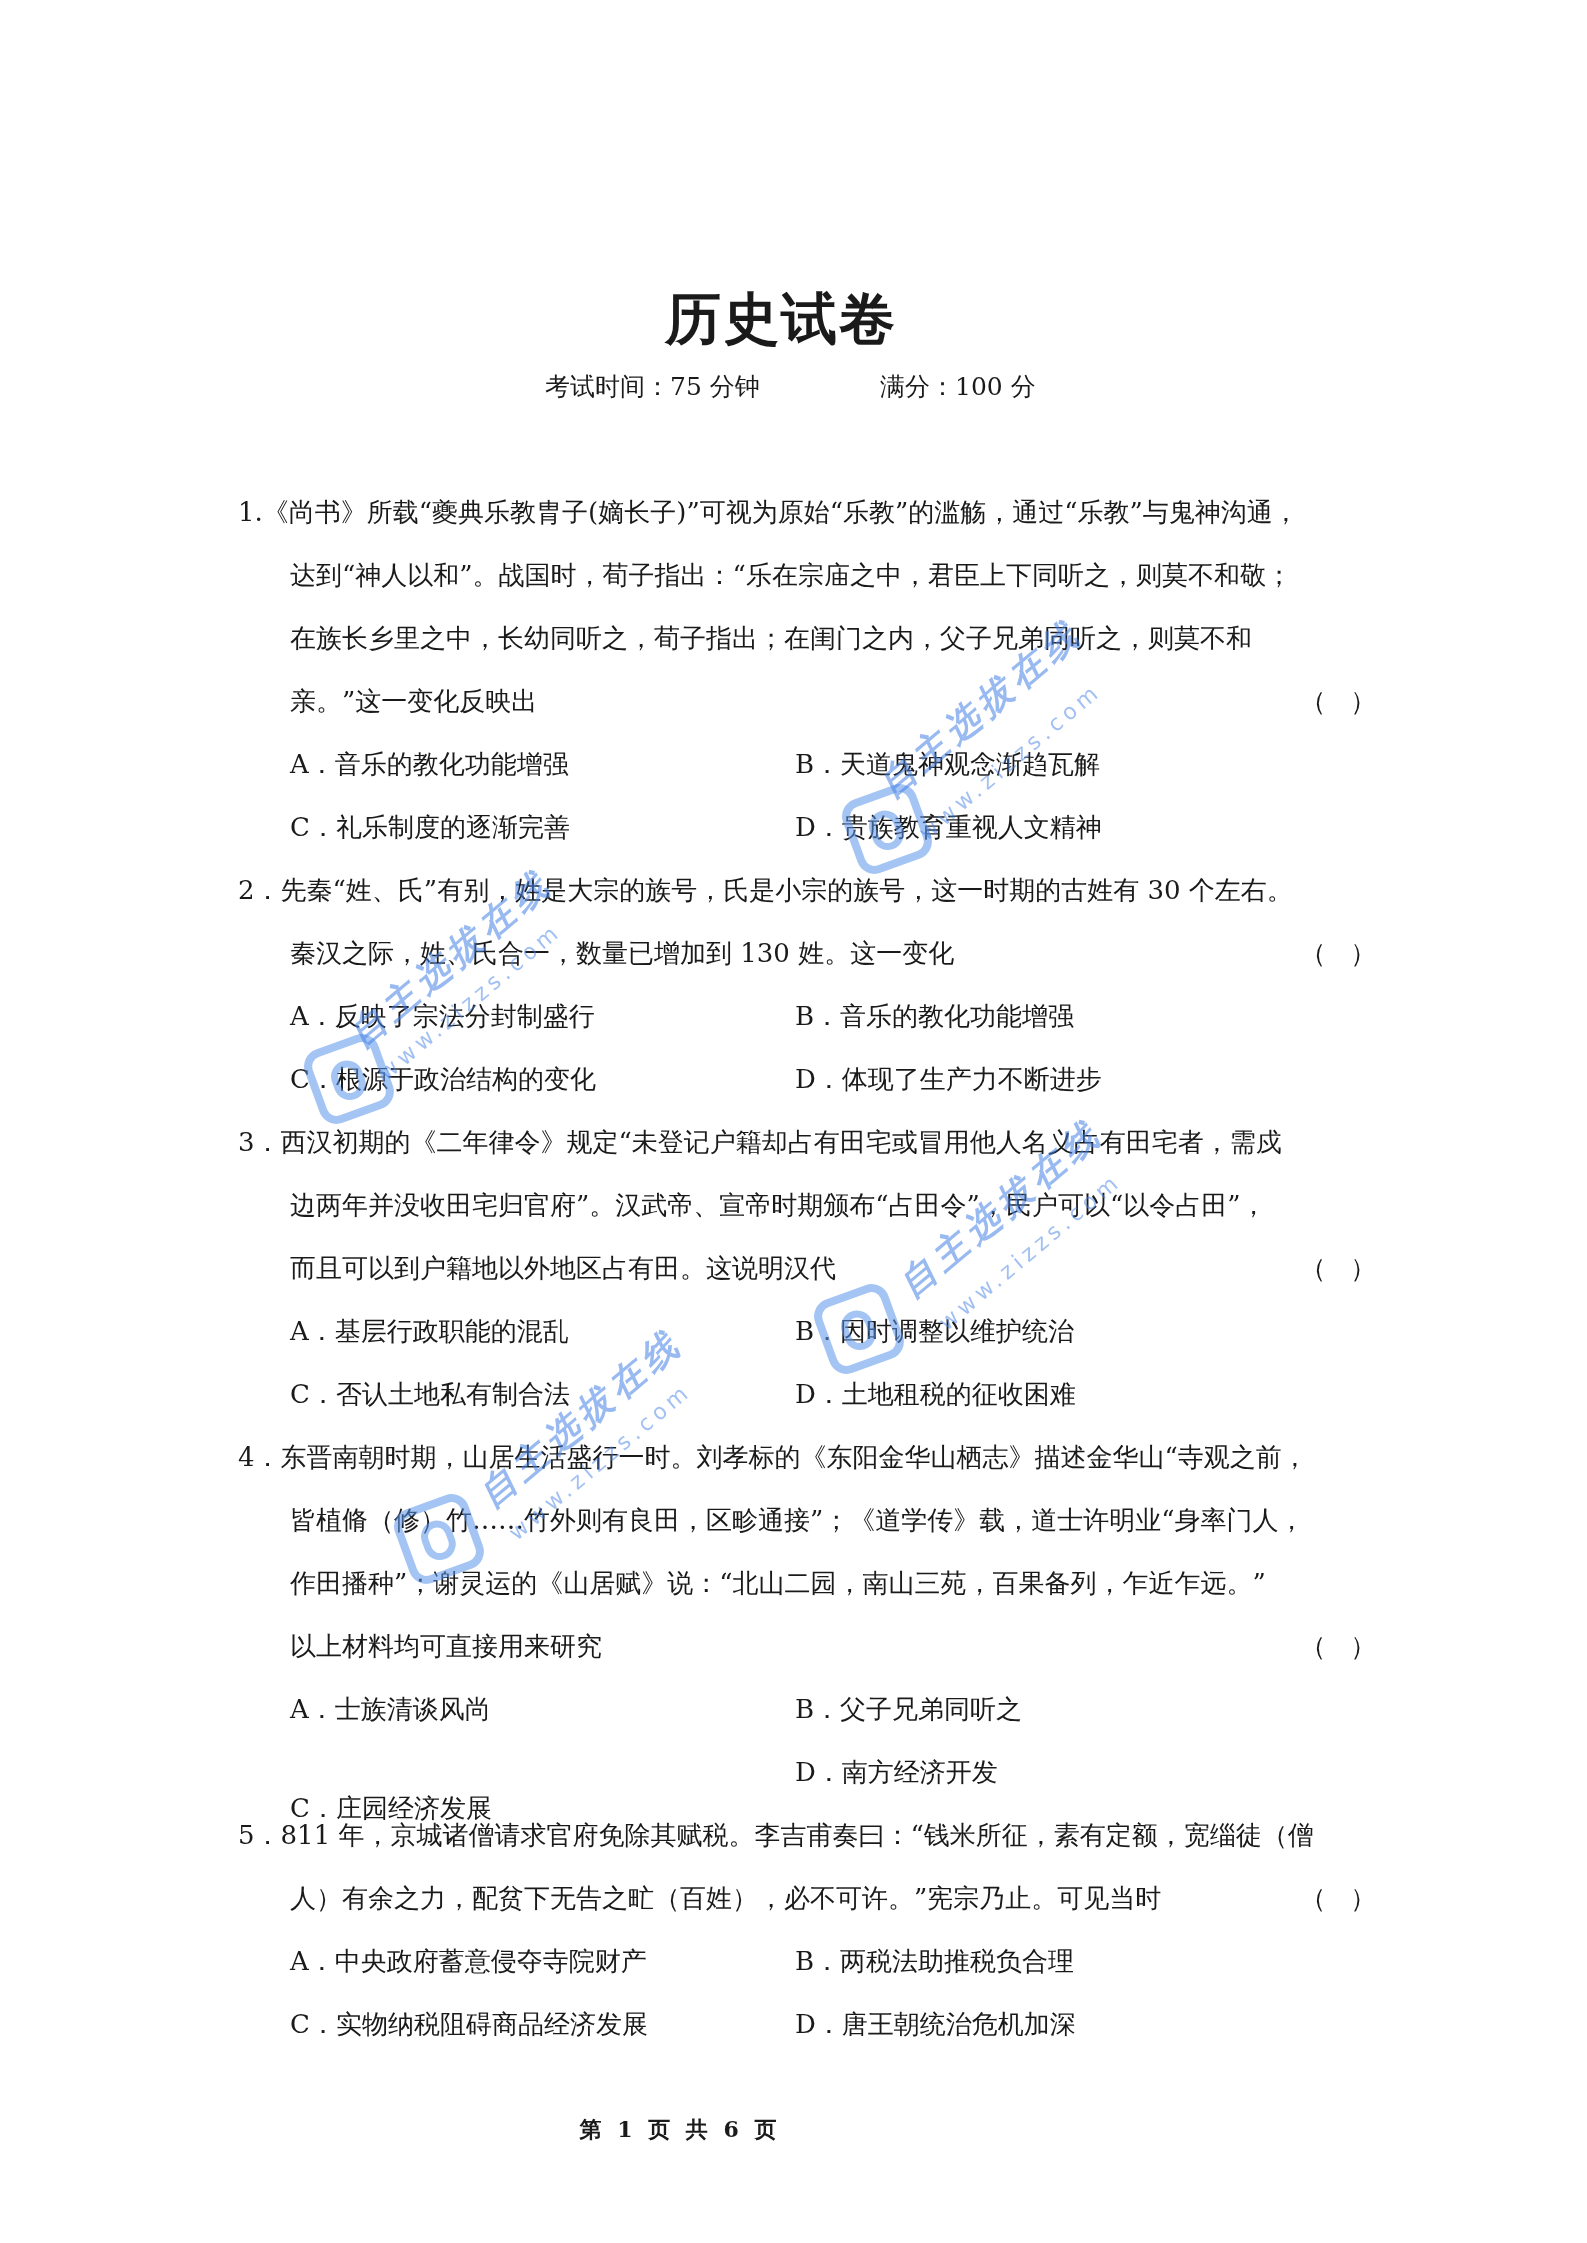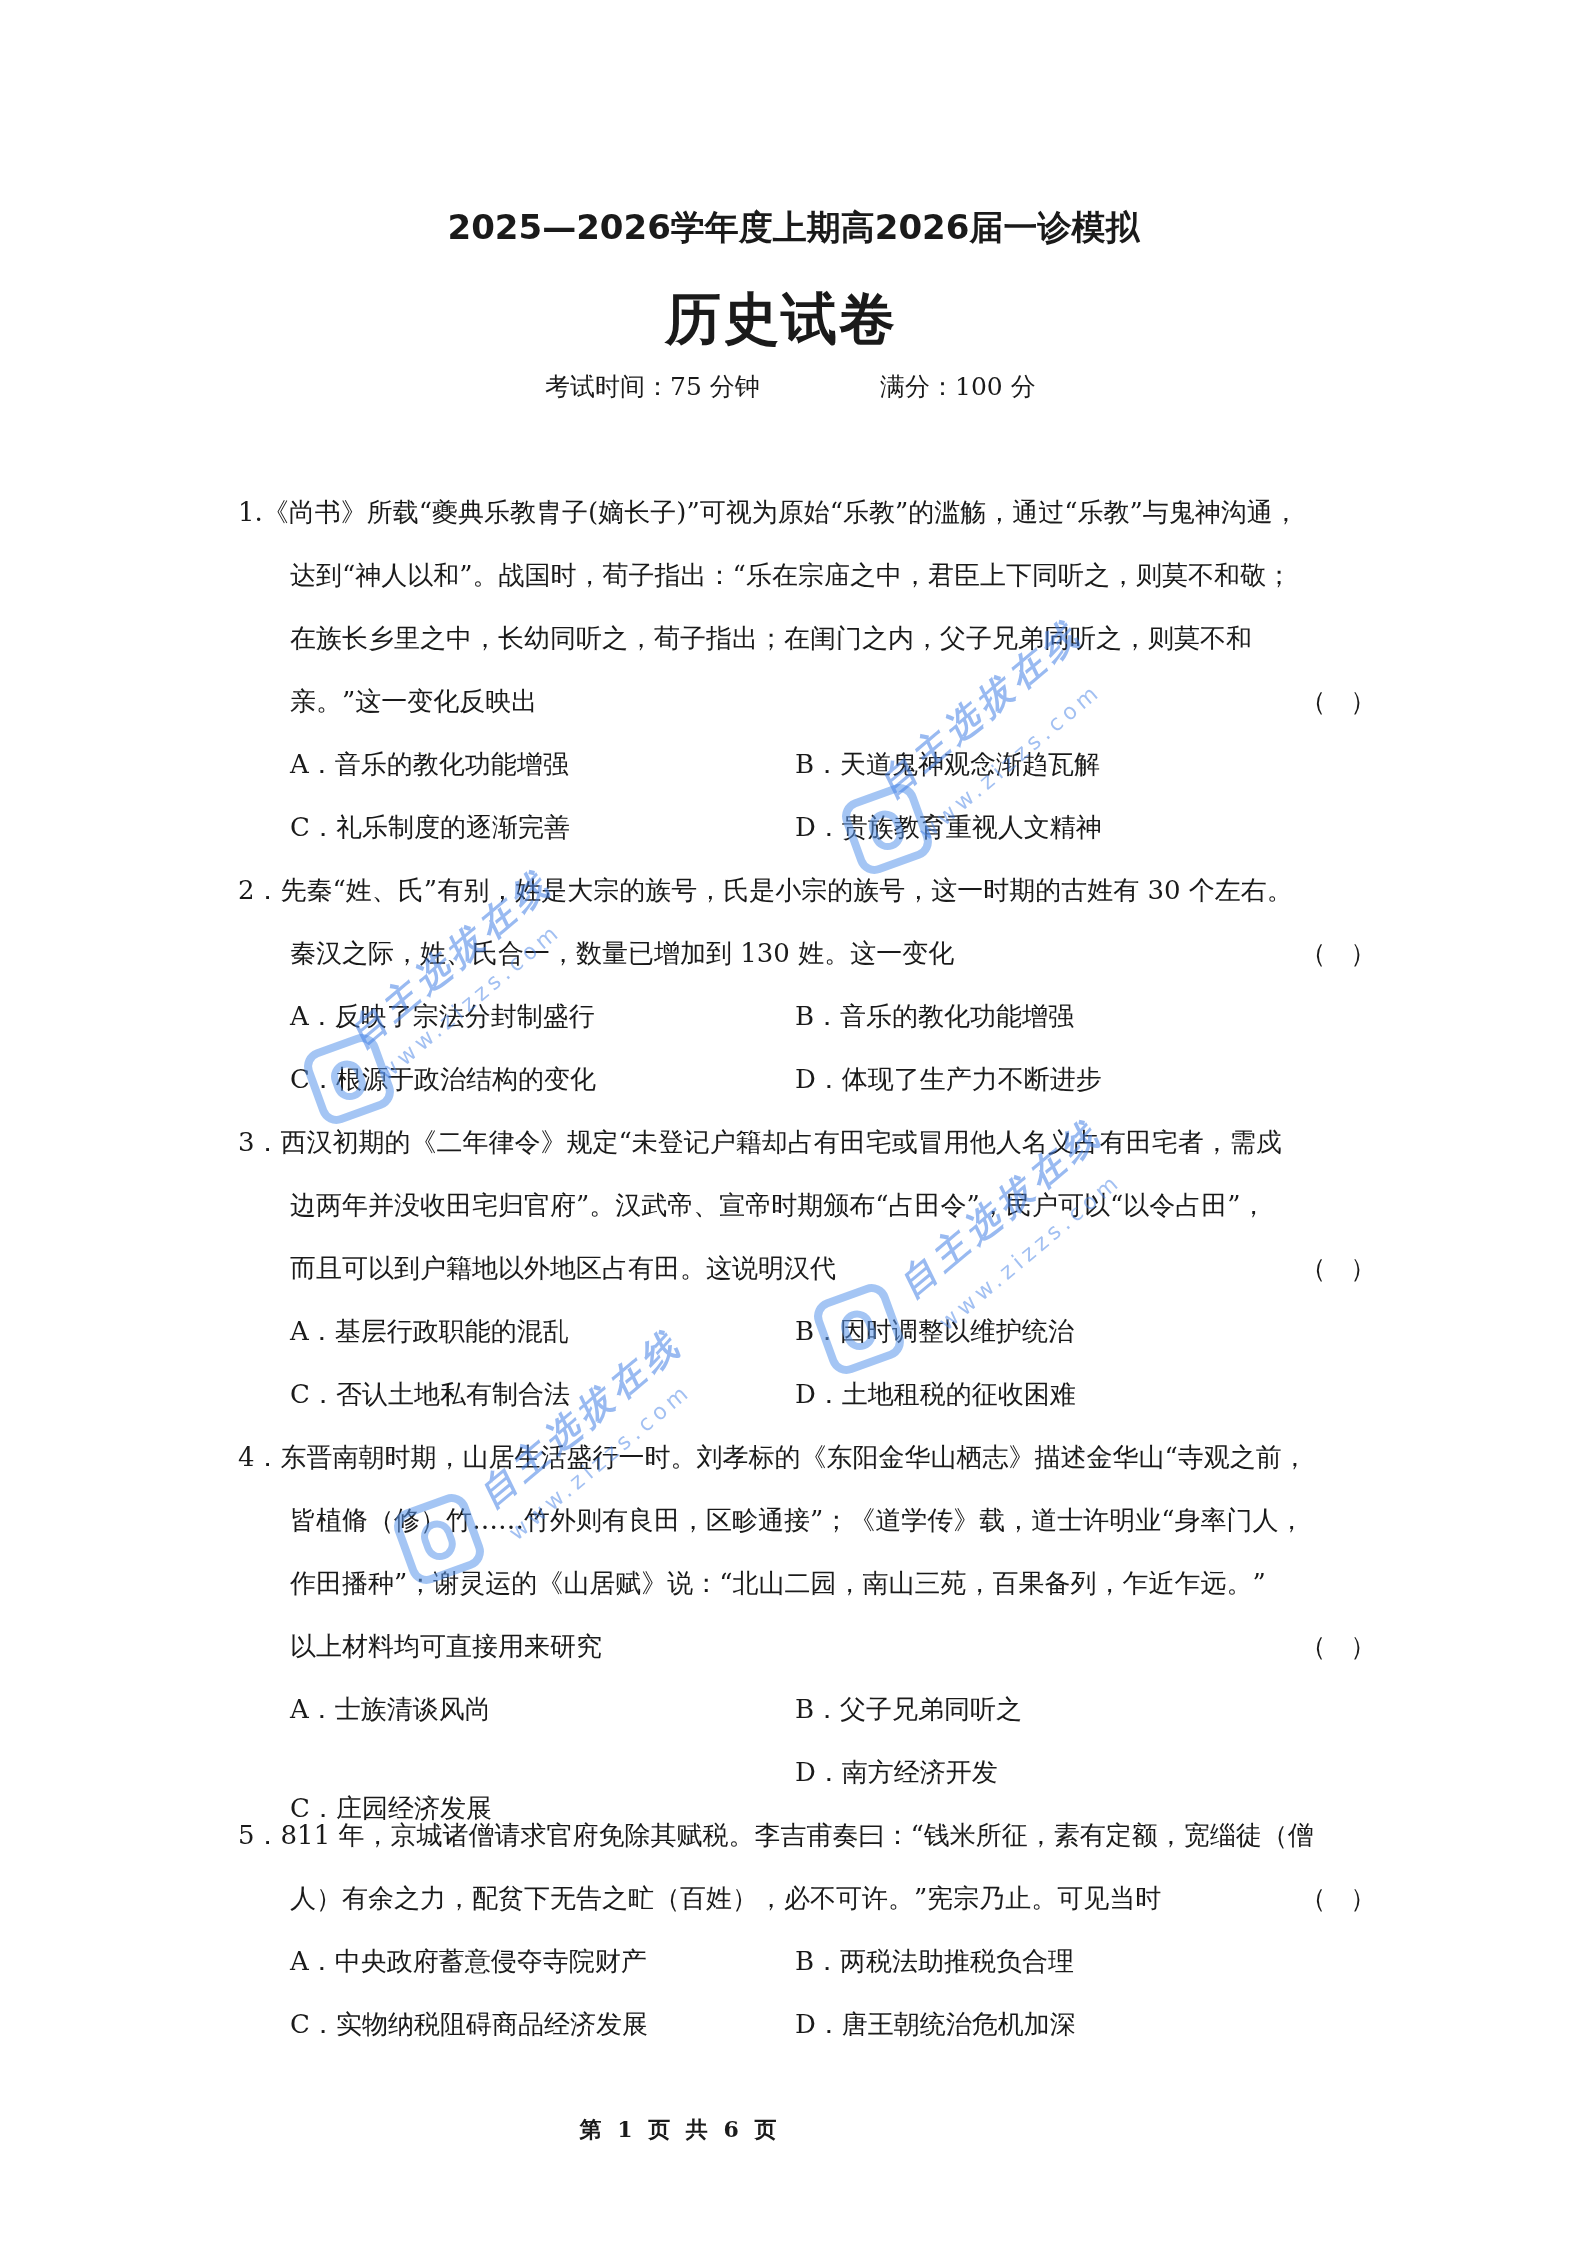--- a/index.html
+++ b/index.html
@@ -32,21 +32,20 @@
              transform:rotate(-40deg); transform-origin:left bottom; white-space:nowrap;
              font-family:"DejaVu Serif", serif; letter-spacing:6px; }
   .wm-url { color:rgba(70,130,230,0.5); font-size:22px; transform:rotate(-40deg); transform-origin:left bottom;
             white-space:nowrap; letter-spacing:5px; font-family:"DejaVu Sans", sans-serif; }
 </style>
 </head>
 <body>
 
 <div class="page">
 
-  <div class="title1">2025—2026学年度上期高2026届一诊模拟</div>
   <div class="title2">历史试卷</div>
   <div class="meta time">考试时间：75 分钟</div>
   <div class="meta score">满分：100 分</div>
 
 
   <div>
     <div class="line q-first" style="top:495px">1.《尚书》所载“夔典乐教胄子(嫡长子)”可视为原始“乐教”的滥觞，通过“乐教”与鬼神沟通，</div>
     <div class="line q-cont" style="top:558px">达到“神人以和”。战国时，荀子指出：“乐在宗庙之中，君臣上下同听之，则莫不和敬；</div>
     <div class="line q-cont" style="top:621px">在族长乡里之中，长幼同听之，荀子指出；在闺门之内，父子兄弟同听之，则莫不和</div>
     <div class="line q-cont" style="top:684px">亲。”这一变化反映出</div>

